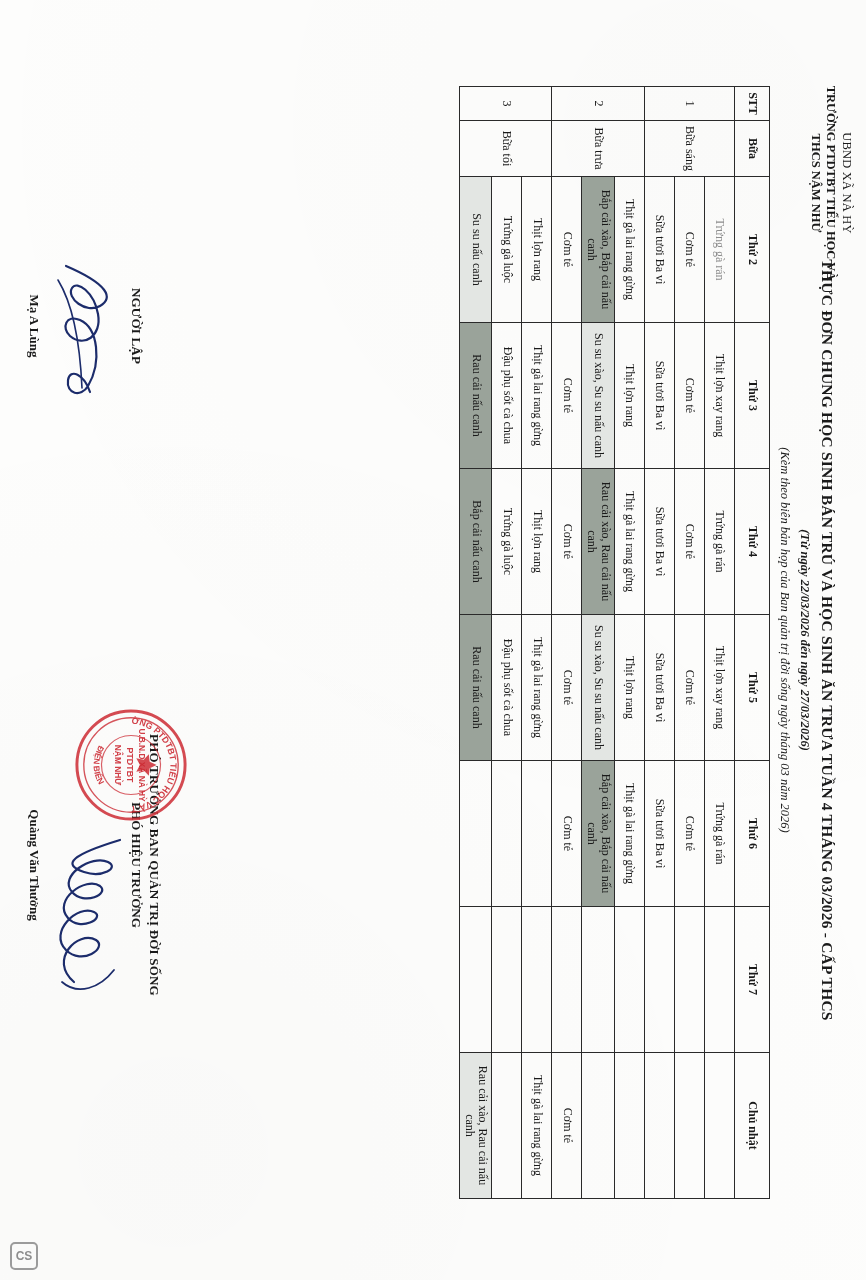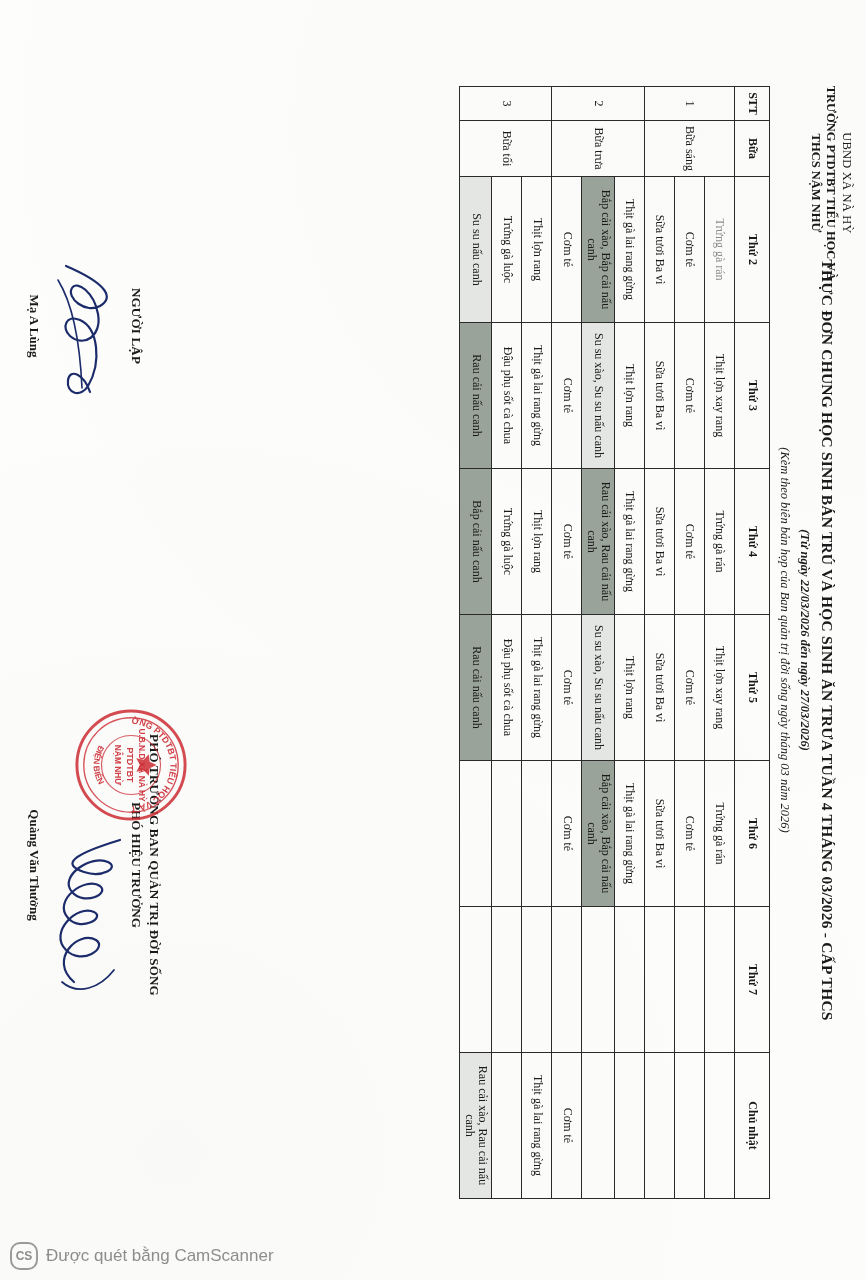--- a/index.html
+++ b/index.html
@@ -163,21 +163,21 @@
     bottom: 10px;
     display: flex;
     align-items: center;
     gap: 8px;
     z-index: 20;
   }
   .cs-logo {
     width: 24px;
     height: 24px;
     border: 2px solid #9b9b9b;
-    border-radius: 10px;
+    border-radius: 5px;
     color: #8d8d8d;
     font-family: "Liberation Sans", sans-serif;
     font-size: 12px;
     font-weight: bold;
     display: flex;
     align-items: center;
     justify-content: center;
   }
   .cs-text {
     color: #8d8d8d;
@@ -360,14 +360,13 @@
       <text x="60" y="52" fill="#cc2a33" font-family="Liberation Sans, sans-serif" font-size="8.5" font-weight="bold" text-anchor="middle" opacity="0.9">U.B.N.D  XÃ NÀ HỲ</text>
       <text x="60" y="64" fill="#cc2a33" font-family="Liberation Sans, sans-serif" font-size="9" font-weight="bold" text-anchor="middle" opacity="0.9">PTDTBT</text>
       <text x="60" y="76" fill="#cc2a33" font-family="Liberation Sans, sans-serif" font-size="8.5" font-weight="bold" text-anchor="middle" opacity="0.9">NẬM NHỪ</text>
       <path d="M60 34 l3.4 7 7.6 .9 -5.6 5.2 1.5 7.5 -6.9 -3.7 -6.9 3.7 1.5 -7.5 -5.6 -5.2 7.6 -.9z" fill="#cc2a33" opacity="0.85"></path>
     </svg>
   </div>
 </div>
 
 <div class="cs-bar">
   <div class="cs-logo">CS</div>
-  <div class="cs-text">Được quét bằng CamScanner</div>
 </div>
 
 </body></html>

